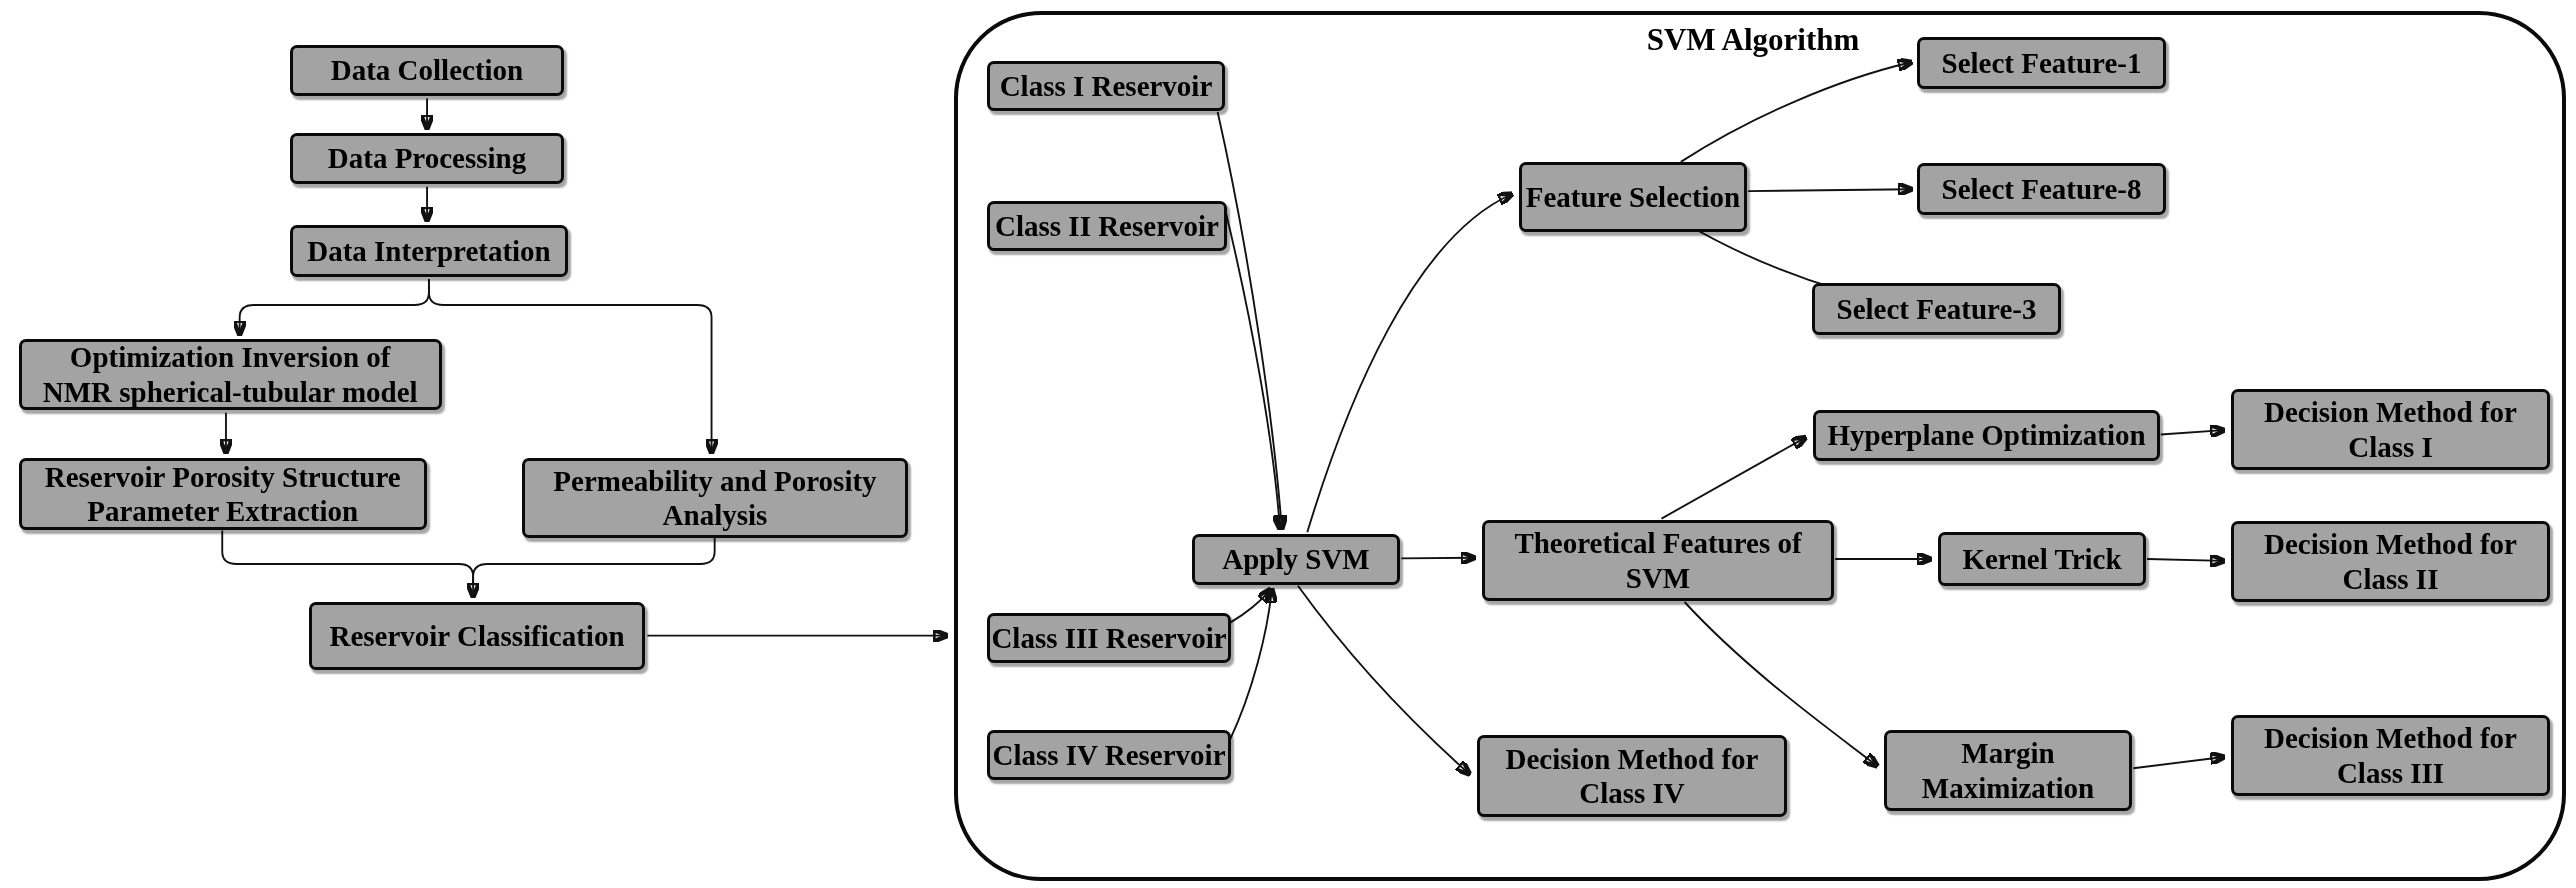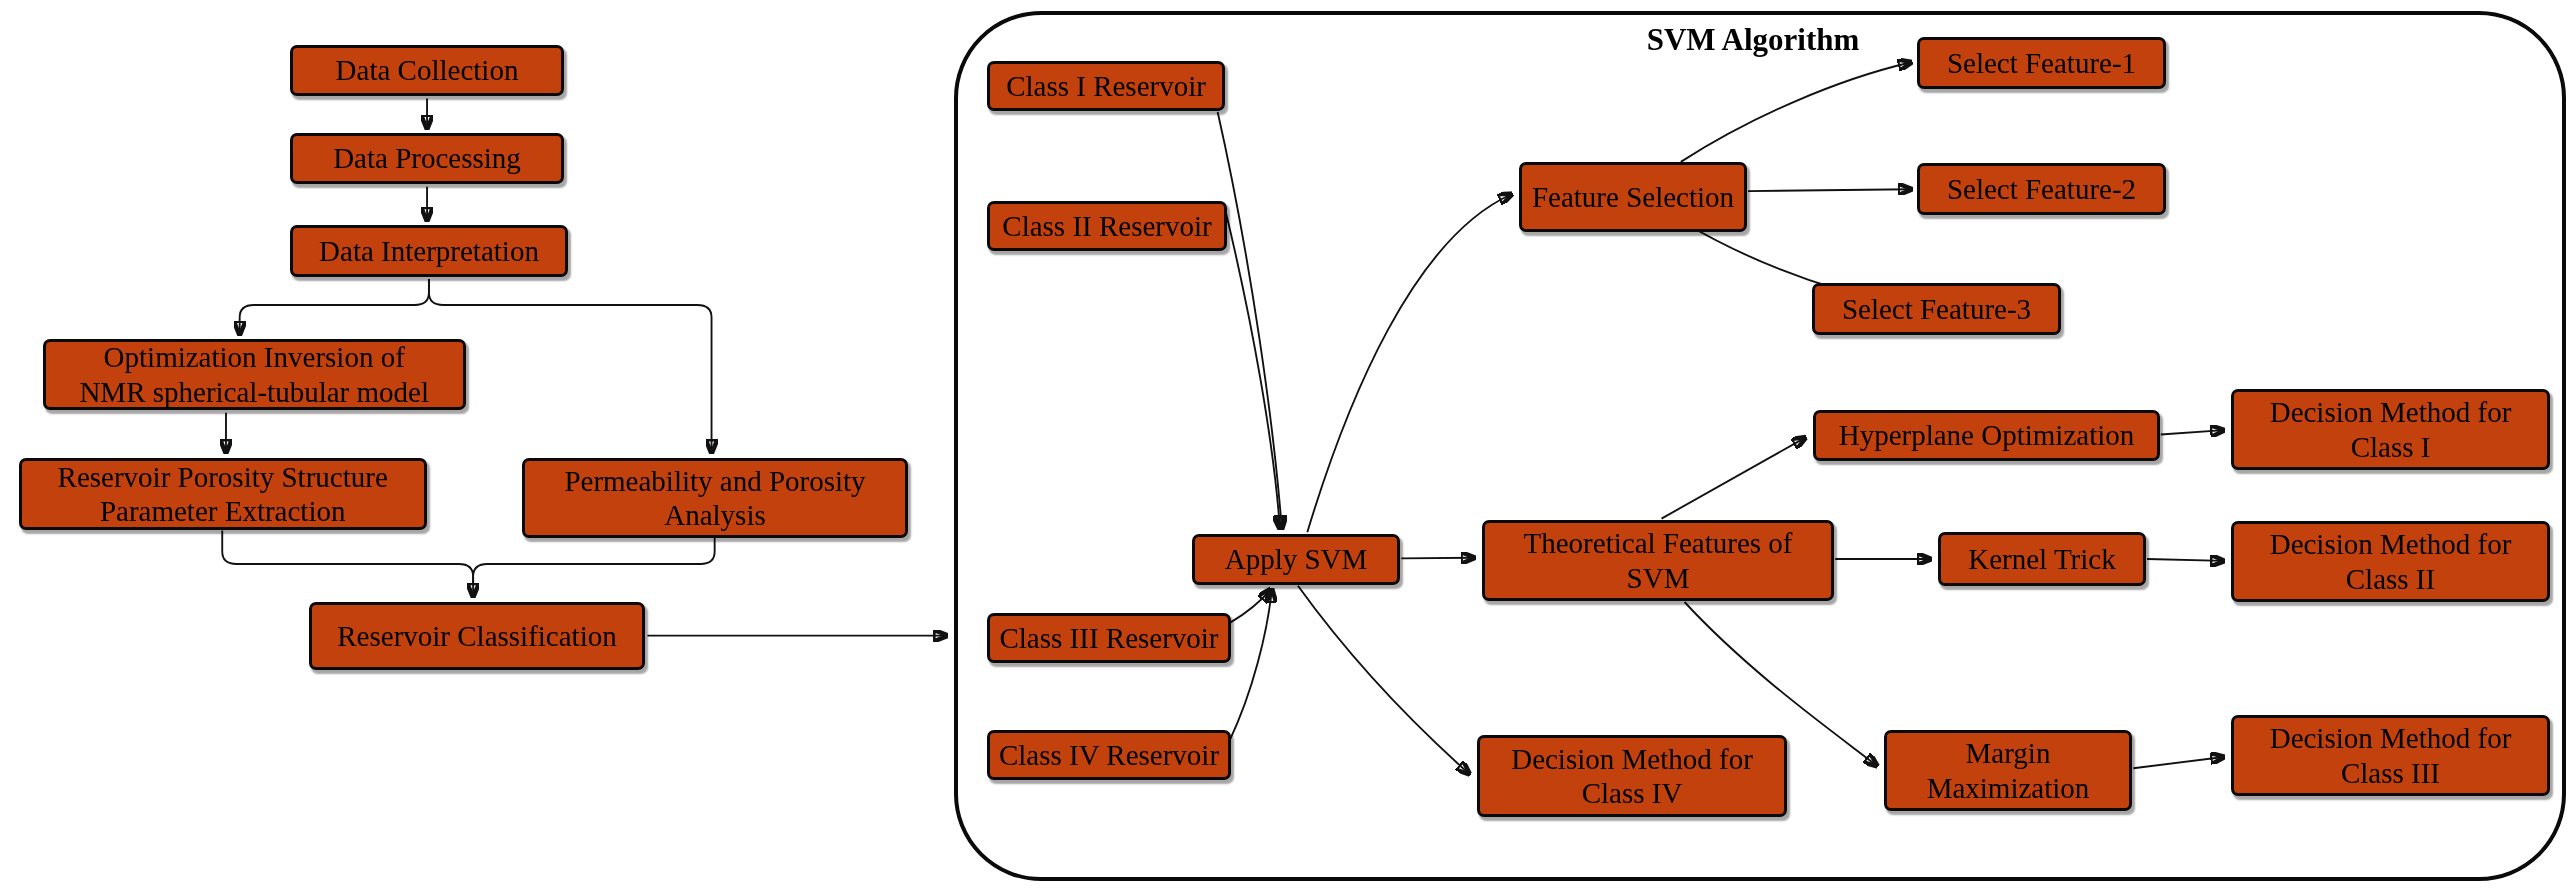--- a/index.html
+++ b/index.html
@@ -7,28 +7,28 @@
     position: relative;
     width: 2576px;
     height: 889px;
     background: #ffffff;
     font-family: "Liberation Serif", "DejaVu Serif", serif;
     overflow: hidden;
   }
   .node {
     position: absolute;
     box-sizing: border-box;
-    background: #c2410c;
+    background: #a3a3a3;
     border: 3.1px solid #0a0a0a;
     border-radius: 7px;
     display: flex;
     align-items: center;
     justify-content: center;
     text-align: center;
-    font-weight: 400;
+    font-weight: 700;
     font-size: 29px;
     line-height: 1.18;
     color: #000000;
     white-space: pre-line;
     box-shadow: 2.5px 3.1px 1.9px rgba(0,0,0,0.35);
     z-index: 3;
   }
   .container-frame {
     position: absolute;
     box-sizing: border-box;
@@ -95,37 +95,37 @@
     <path d="M2706,967 C2812,1082 2948,1178 3015,1230" marker-end="url(#arw)"></path>
     <path d="M3471,698 L3572,691" marker-end="url(#arw)"></path>
     <path d="M3449,898 L3572,901" marker-end="url(#arw)"></path>
     <path d="M3427,1234 L3572,1216" marker-end="url(#arw)"></path>
     <path d="M2085,941 C2172,1062 2276,1168 2360,1243" marker-end="url(#arw)"></path>
   </svg>
 
   <div class="node" style="left:290px; top:45px; width:274px; height:51px;">Data Collection</div>
   <div class="node" style="left:290px; top:133px; width:274px; height:51px;">Data Processing</div>
   <div class="node" style="left:290px; top:225px; width:278px; height:52px;">Data Interpretation</div>
-  <div class="node" style="left:18.7px; top:339px; width:423px; height:71px;margin-left:24px;">Optimization Inversion of
+  <div class="node" style="left:18.7px; top:339px; width:423px; height:71px;">Optimization Inversion of
 NMR spherical-tubular model</div>
   <div class="node" style="left:18.7px; top:458px; width:408px; height:72px;">Reservoir Porosity Structure
 Parameter Extraction</div>
   <div class="node" style="left:522px; top:458px; width:386px; height:80px;">Permeability and Porosity
 Analysis</div>
   <div class="node" style="left:309px; top:602px; width:336px; height:68px;">Reservoir Classification</div>
 
   <div class="node" style="left:987px; top:61px; width:238px; height:50px;">Class I Reservoir</div>
   <div class="node" style="left:987px; top:163px; width:240px; height:50px;margin-top:38px;">Class II Reservoir</div>
   <div class="node" style="left:987px; top:613px; width:244px; height:50px;">Class III Reservoir</div>
   <div class="node" style="left:987px; top:730px; width:244px; height:50px;">Class IV Reservoir</div>
 
   <div class="node" style="left:1192px; top:534px; width:208px; height:51px;">Apply SVM</div>
   <div class="node" style="left:1519px; top:162px; width:228px; height:70px;">Feature Selection</div>
   <div class="node" style="left:1917px; top:37px; width:249px; height:52px;">Select Feature-1</div>
-  <div class="node" style="left:1917px; top:163px; width:249px; height:52px;">Select Feature-2</div>
+  <div class="node" style="left:1917px; top:163px; width:249px; height:52px;">Select Feature-8</div>
   <div class="node" style="left:1812px; top:283px; width:249px; height:52px;">Select Feature-3</div>
   <div class="node" style="left:1482px; top:520px; width:352px; height:81px;">Theoretical Features of
 SVM</div>
   <div class="node" style="left:1813px; top:410px; width:347px; height:51px;">Hyperplane Optimization</div>
   <div class="node" style="left:1938px; top:532px; width:208px; height:54px;">Kernel Trick</div>
   <div class="node" style="left:1884px; top:730px; width:248px; height:81px;">Margin
 Maximization</div>
 
   <div class="node" style="left:2231px; top:389px; width:319px; height:81px;">Decision Method for
 Class I</div>

